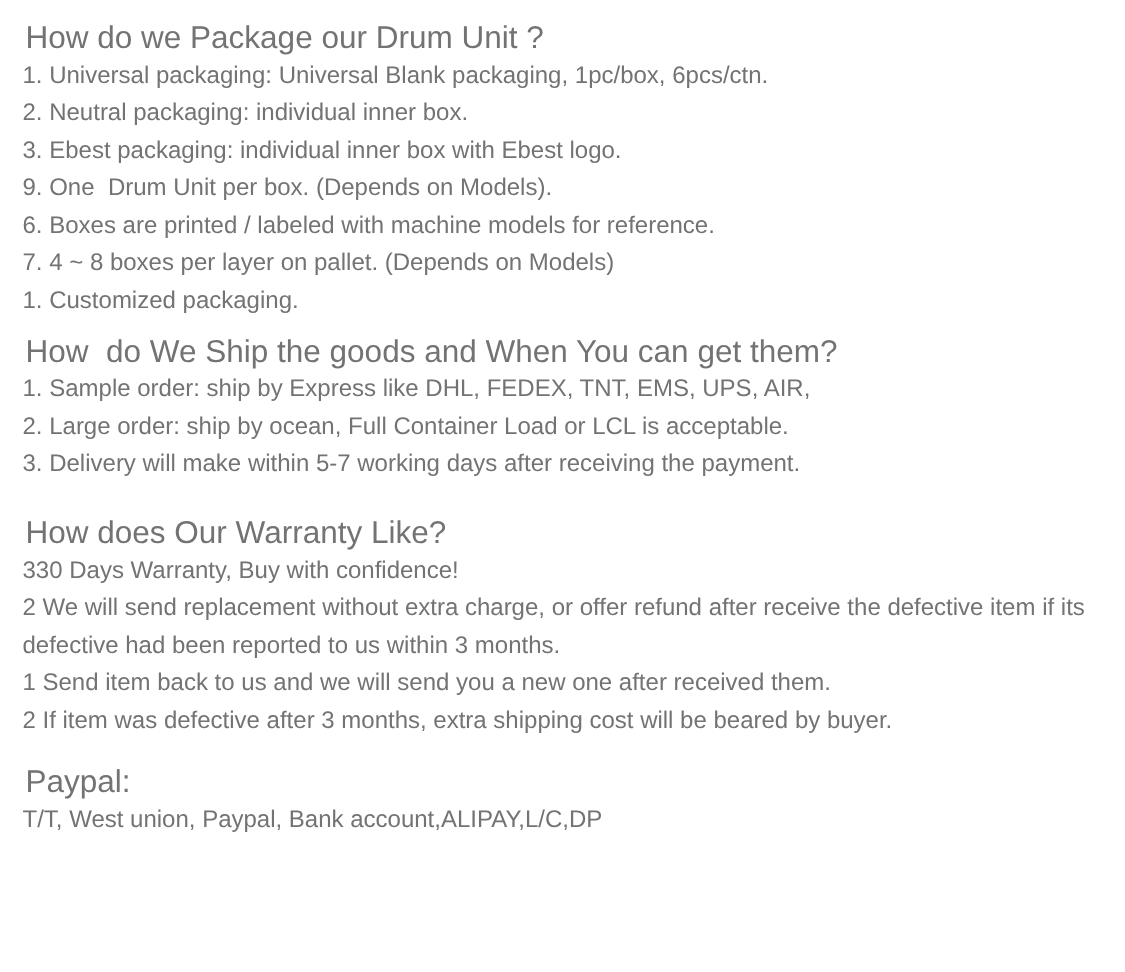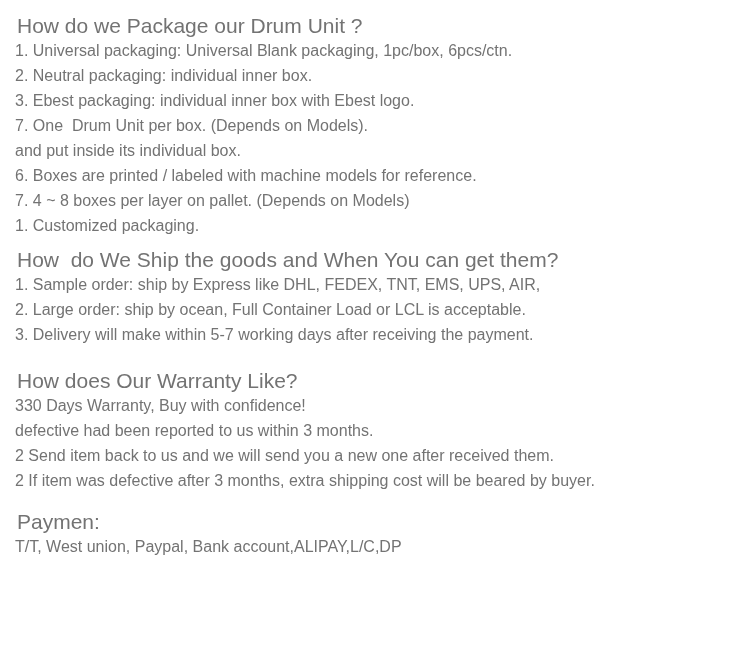--- a/index.html
+++ b/index.html
@@ -36,40 +36,40 @@
 </head>
 <body>
 
 <div class="doc">
 
   <section class="sec-packaging">
     <div class="sec-heading">How do we Package our Drum Unit ?</div>
     <div class="line">1. Universal packaging: Universal Blank packaging, 1pc/box, 6pcs/ctn.</div>
     <div class="line">2. Neutral packaging: individual inner box.</div>
     <div class="line">3. Ebest packaging: individual inner box with Ebest logo.</div>
-    <div class="line">7. One  Drum Unit per box. (Depends on Models).</div>
-    <div class="line">and put inside its individual box.</div>
+    <div class="line">9. One  Drum Unit per box. (Depends on Models).</div>
     <div class="line">6. Boxes are printed / labeled with machine models for reference.</div>
     <div class="line">7. 4 ~ 8 boxes per layer on pallet. (Depends on Models)</div>
     <div class="line">1. Customized packaging.</div>
   </section>
 
   <section class="sec-ship">
     <div class="sec-heading">How  do We Ship the goods and When You can get them?</div>
     <div class="line">1. Sample order: ship by Express like DHL, FEDEX, TNT, EMS, UPS, AIR,</div>
     <div class="line">2. Large order: ship by ocean, Full Container Load or LCL is acceptable.</div>
     <div class="line">3. Delivery will make within 5-7 working days after receiving the payment.</div>
   </section>
 
   <section class="sec-warranty">
     <div class="sec-heading">How does Our Warranty Like?</div>
     <div class="line">330 Days Warranty, Buy with confidence!</div>
+    <div class="line">2 We will send replacement without extra charge, or offer refund after receive the defective item if its</div>
     <div class="line">defective had been reported to us within 3 months.</div>
-    <div class="line">2 Send item back to us and we will send you a new one after received them.</div>
+    <div class="line">1 Send item back to us and we will send you a new one after received them.</div>
     <div class="line">2 If item was defective after 3 months, extra shipping cost will be beared by buyer.</div>
   </section>
 
   <section class="sec-payment">
-    <div class="sec-heading">Paymen:</div>
+    <div class="sec-heading">Paypal:</div>
     <div class="line">T/T, West union, Paypal, Bank account,ALIPAY,L/C,DP</div>
   </section>
 
 </div>
 
 </body></html>

